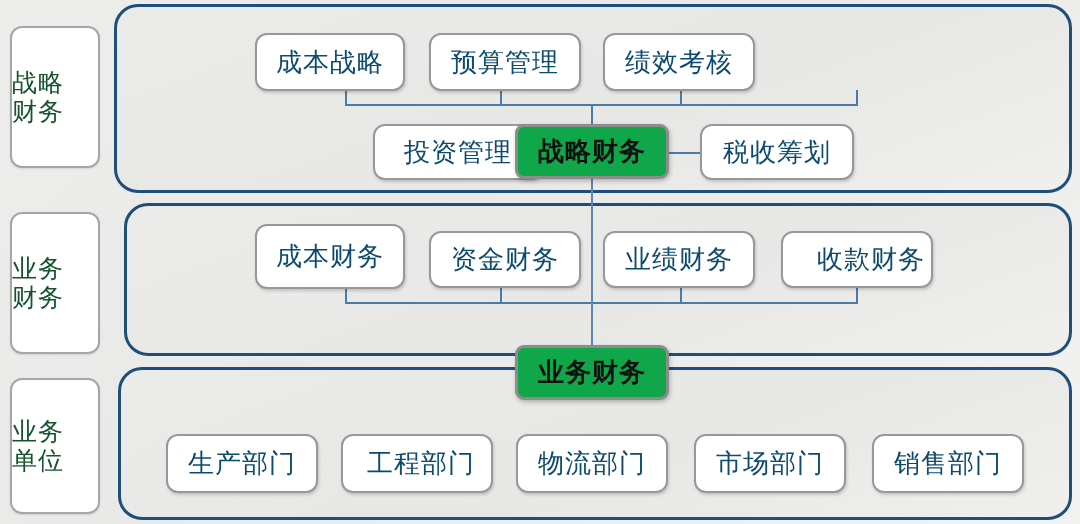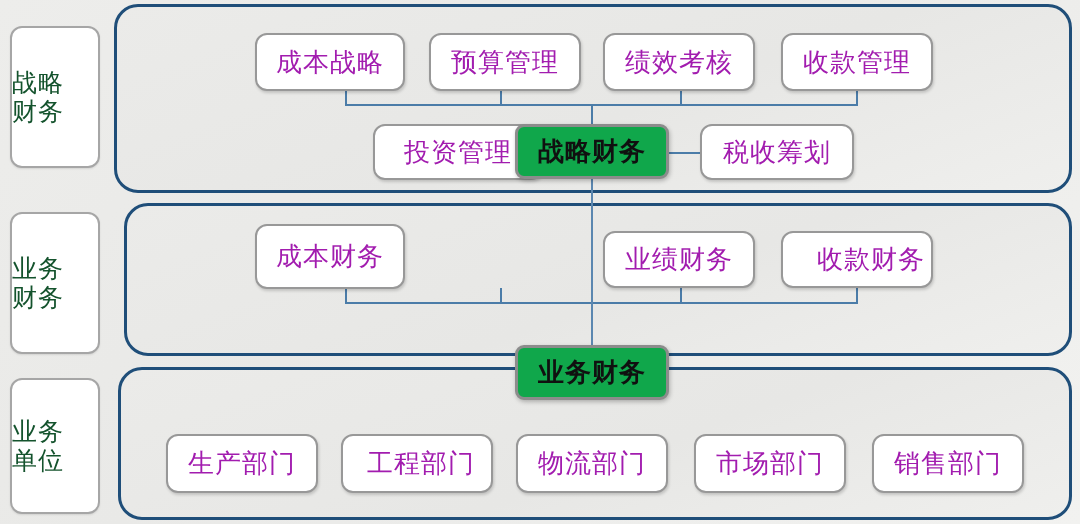--- a/index.html
+++ b/index.html
@@ -51,21 +51,21 @@
   
   .node {
     position: absolute;
     box-sizing: border-box;
     background: #ffffff;
     border: 2px solid #989898;
     border-radius: 12px;
     display: flex;
     align-items: center;
     justify-content: center;
-    color: #a21caf;
+    color: #0c4a6e;
     font-size: 26px;
     letter-spacing: 1px;
     white-space: nowrap;
     box-shadow: 1px 2px 3px rgba(0,0,0,0.17);
     z-index: 5;
   }
   .node.green {
     background: #10a74b;
     border: 3px solid #8c8c8c;
     border-radius: 9px;
@@ -128,29 +128,29 @@
 
   <div class="conn v" style="left:345px; top:288px; height:15px;"></div>
   <div class="conn v" style="left:500px; top:288px; height:15px;"></div>
   <div class="conn v" style="left:680px; top:288px; height:15px;"></div>
   <div class="conn v" style="left:856px; top:288px; height:15px;"></div>
   <div class="conn h" style="left:345px; top:302px; width:513px;"></div>
 
   <div class="node" style="left:255px; top:33px; width:150px; height:58px;">成本战略</div>
   <div class="node" style="left:429px; top:33px; width:152px; height:58px;">预算管理</div>
   <div class="node" style="left:603px; top:33px; width:152px; height:58px;">绩效考核</div>
-  <div class="node" style="left:781px; top:33px; width:152px; height:58px;">收款管理</div>
 
   <div class="node" style="left:333px; top:124px; width:170px; height:56px;margin-left:40px;">投资管理</div>
 
   <div class="node green" style="left:515px; top:124px; width:154px; height:55px;">战略财务</div>
 
   <div class="node" style="left:700px; top:124px; width:154px; height:56px;">税收筹划</div>
 
   <div class="node" style="left:255px; top:224px; width:150px; height:65px;">成本财务</div>
+  <div class="node" style="left:429px; top:231px; width:152px; height:57px;">资金财务</div>
   <div class="node" style="left:603px; top:231px; width:152px; height:57px;">业绩财务</div>
   <div class="node" style="left:781px; top:231px; width:152px; height:57px;padding-left:28px;">收款财务</div>
 
   <div class="node green" style="left:515px; top:345px; width:154px; height:55px;">业务财务</div>
 
   <div class="node" style="left:166px; top:434px; width:152px; height:59px;">生产部门</div>
   <div class="node" style="left:341px; top:434px; width:152px; height:59px;padding-left:8px;">工程部门</div>
   <div class="node" style="left:516px; top:434px; width:152px; height:59px;">物流部门</div>
   <div class="node" style="left:694px; top:434px; width:152px; height:59px;">市场部门</div>
   <div class="node" style="left:872px; top:434px; width:152px; height:59px;">销售部门</div>

